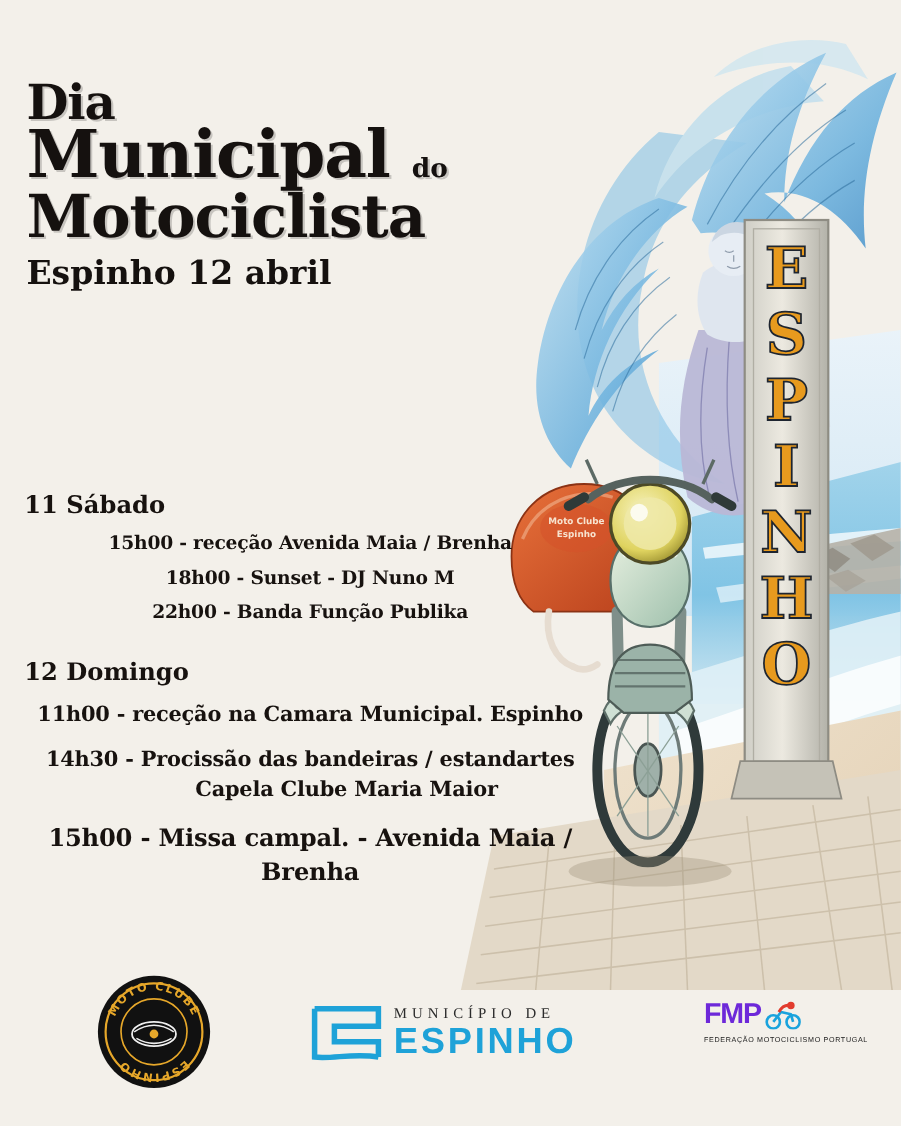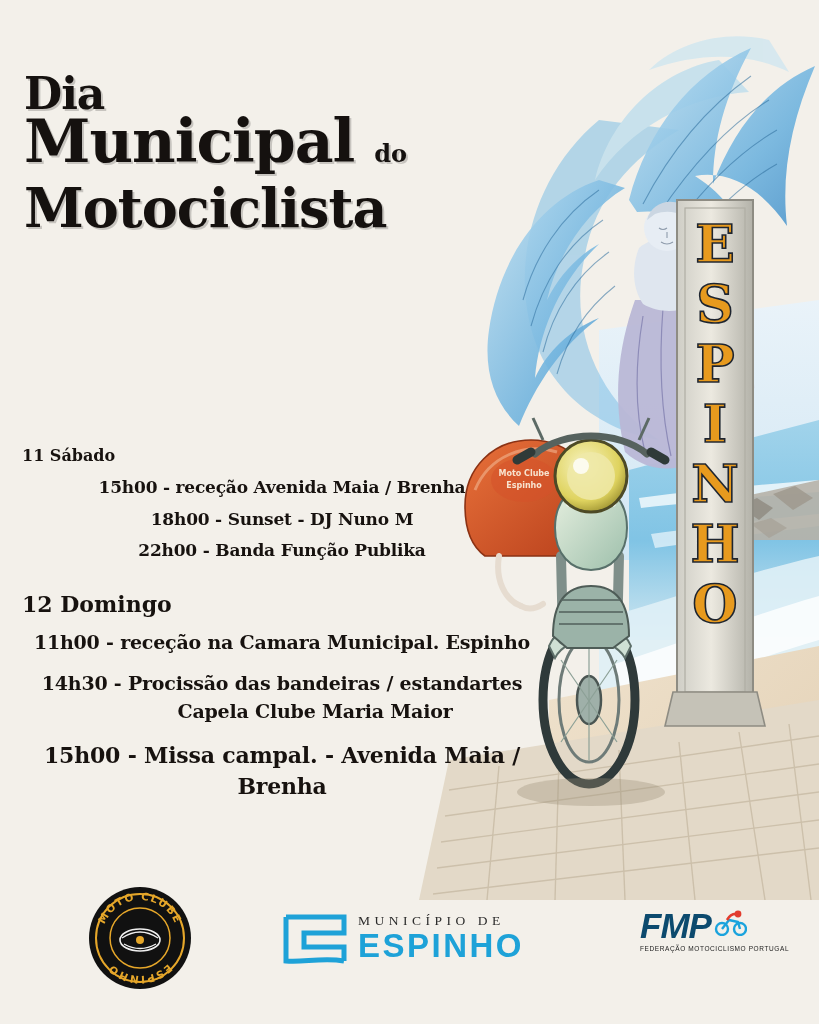--- a/index.html
+++ b/index.html
@@ -37,42 +37,42 @@
     font-family:"DejaVu Serif", serif;
     font-weight:bold;
     color:#15110f;
     letter-spacing:-1px;
     line-height:0.92;
     text-shadow:2px 2px 0 rgba(0,0,0,0.18);
   }
   .h1{font-size:44px;margin-top:48px;}
   .h2{font-size:60px;}
   .h2 .small{font-size:24px;letter-spacing:0px;}
-  .h3{font-size:54px;margin-top:14px;}
+  .h3{font-size:54px;margin-top:2px;}
   .h4{
     font-family:"DejaVu Serif", serif;
     font-weight:bold;
     font-size:30px;
     color:#15110f;
     margin-top:10px;
     letter-spacing:0px;
   }
 
   
   .program{
     position:absolute;
     left:22px;top:446px;
     width:520px;
     z-index:5;
     color:#17120f;
   }
   .day-title{
     font-family:"DejaVu Serif", serif;
     font-weight:bold;
-    font-size:16px;
+    font-size:22px;
     letter-spacing:0px;
     margin-bottom:10px;
   }
   .day-title.big{
     font-size:22px;
     margin-top:28px;
     margin-bottom:12px;
   }
   .ev{
     font-family:"DejaVu Serif", serif;
@@ -118,22 +118,22 @@
     font-size:33px;letter-spacing:2.5px;
     color:#1ea2d8;font-weight:bold;
     line-height:1.05;
   }
   .logo-fmp{
     position:absolute;left:640px;top:30px;
     width:120px;height:62px;
   }
   .fmp-word{
     font-family:"Liberation Sans", sans-serif;
-    font-weight:bold;font-style:italic;
-    font-size:35px;color:#0c4a6e;letter-spacing:-1px;
+    font-weight:bold;
+    font-size:26px;color:#6d28d9;letter-spacing:-1px;
     line-height:1;
   }
   .fmp-sub{
     font-family:"Liberation Sans", sans-serif;
     font-size:6.5px;letter-spacing:0.6px;
     color:#222;margin-top:2px;
     white-space:nowrap;
   }
 </style>
 </head>
@@ -335,20 +335,21 @@
     </svg>
   </div>
 
   <div class="headline">
     <div class="h-line h1">Dia</div>
     <div class="h-line h2">
       <span>Municipal</span>
       <span class="small">do</span>
     </div>
     <div class="h-line h3">Motociclista</div>
+    <div class="h4">Espinho 12 abril</div>
   </div>
 
   <div class="program">
 
     <div class="day-title">11 Sábado</div>
     <p class="ev">15h00 - receção Avenida Maia / Brenha</p>
     <p class="ev">18h00 - Sunset - DJ Nuno M</p>
     <p class="ev">22h00 - Banda Função Publika</p>
 
     <div class="day-title big">12 Domingo</div>

